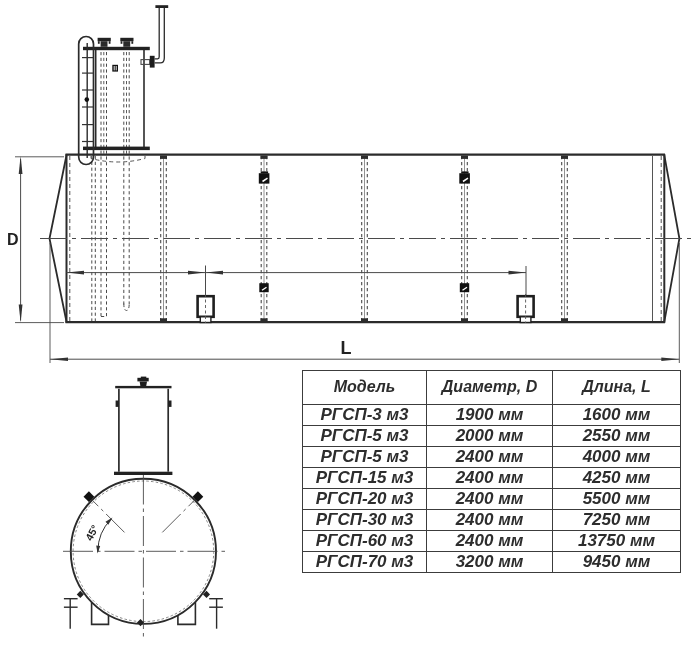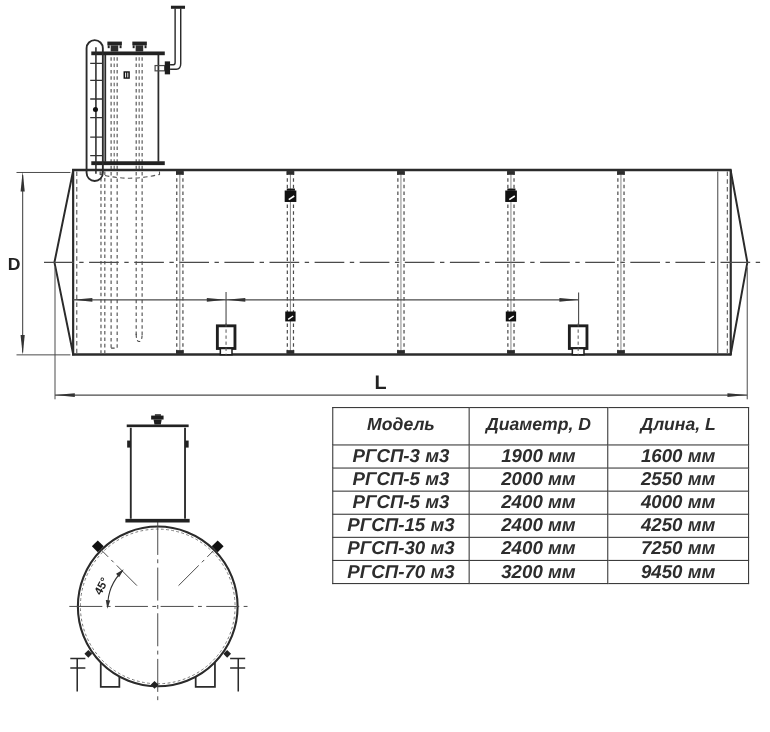--- a/index.html
+++ b/index.html
@@ -308,23 +308,33 @@
           <td>РГСП-5 м3</td>
           <td>2400 мм</td>
           <td>4000 мм</td>
         </tr>
   <tr>
           <td>РГСП-15 м3</td>
           <td>2400 мм</td>
           <td>4250 мм</td>
         </tr>
   <tr>
+          <td>РГСП-20 м3</td>
+          <td>2400 мм</td>
+          <td>5500 мм</td>
+        </tr>
+  <tr>
           <td>РГСП-30 м3</td>
           <td>2400 мм</td>
           <td>7250 мм</td>
+        </tr>
+  <tr>
+          <td>РГСП-60 м3</td>
+          <td>2400 мм</td>
+          <td>13750 мм</td>
         </tr>
   <tr>
           <td>РГСП-70 м3</td>
           <td>3200 мм</td>
           <td>9450 мм</td>
         </tr>
 </tbody>
     </table>
 </div>
 

